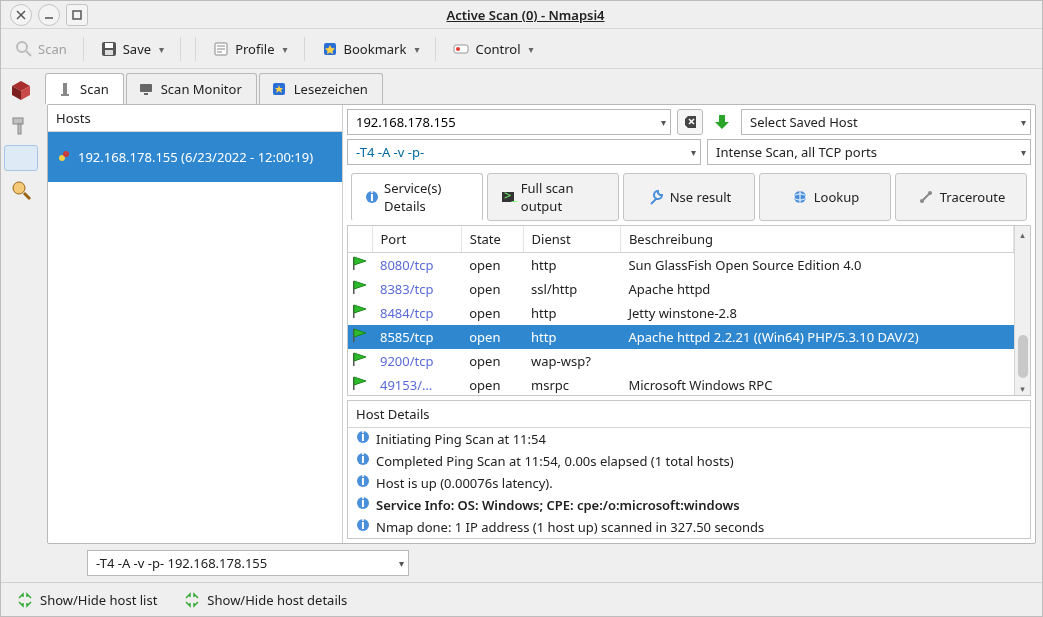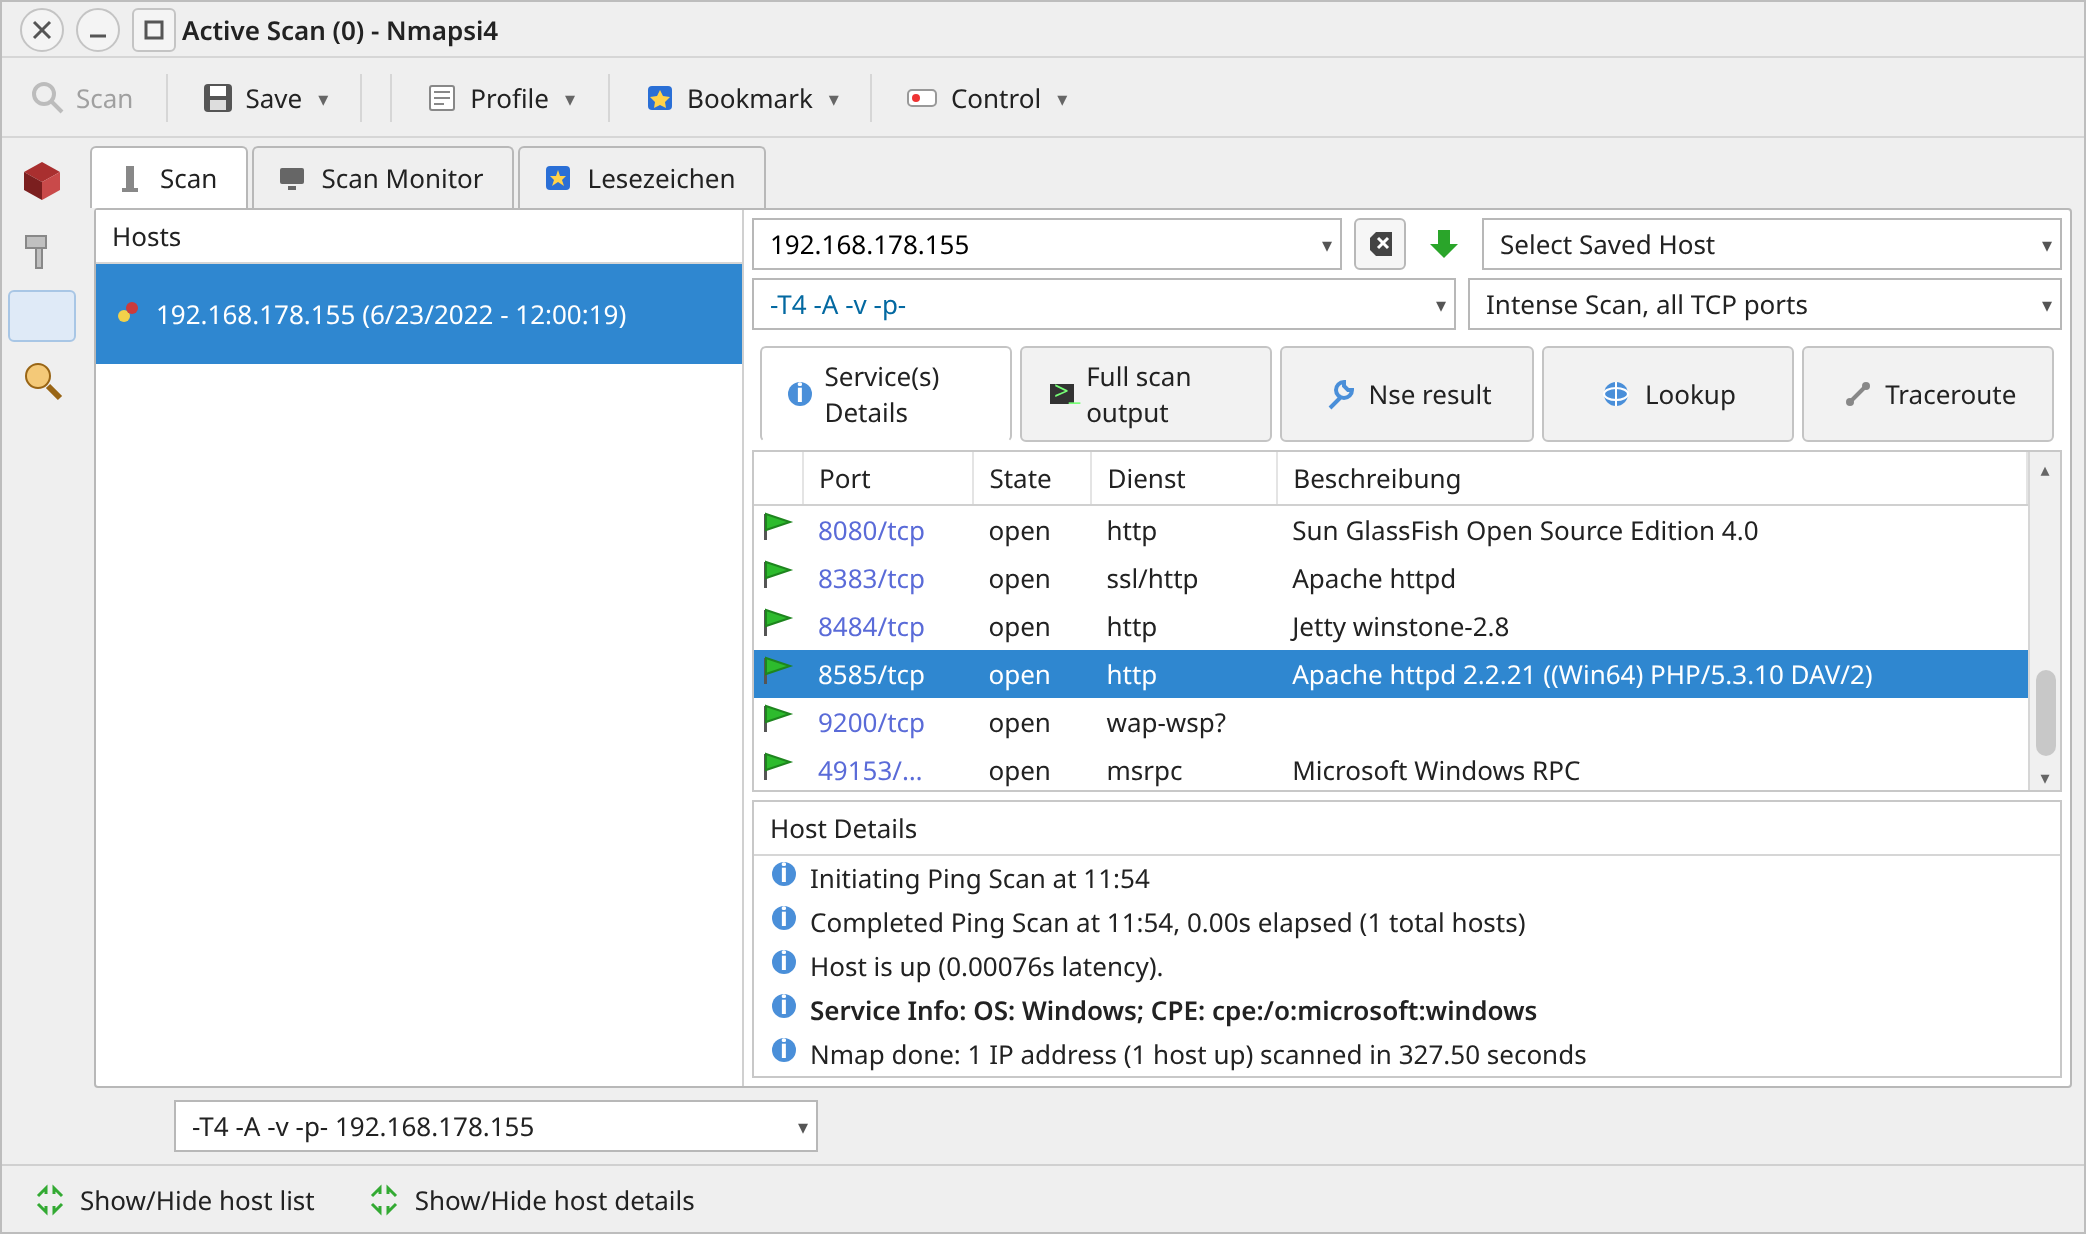--- a/index.html
+++ b/index.html
@@ -2,42 +2,42 @@
 <html><head>
 <meta charset="utf-8">
 <style>
   * { box-sizing: border-box; font-family: "Segoe UI", "Noto Sans", Arial, sans-serif; font-size: 13px; }
   body { margin:0; background:#e8e8e8; color:#222; }
   .window { width:1043px; height:617px; background:#efefef; border:1px solid #bdbdbd; display:flex; flex-direction:column; }
   
   .titlebar { height:28px; display:flex; align-items:center; background:#efefef; border-bottom:1px solid #d6d6d6;}
   .tb-btn { width:22px; height:22px; border:1px solid #c4c4c4; border-radius:11px; margin:0 3px; display:flex; align-items:center; justify-content:center; background:#f4f4f4;}
   .tb-btn svg { display:block }
-  .tb-title { flex:1; text-align:left; font-weight:600; }
+  .tb-title { flex:1; text-align:center; font-weight:600;text-decoration:underline; }
   
   .toolbar { height:40px; display:flex; align-items:center; padding:0 8px; gap:6px; border-bottom:1px solid #d6d6d6; }
   .tool { display:inline-flex; align-items:center; gap:5px; padding:4px 6px; border-radius:3px; cursor:pointer; }
   .tool.disabled { color:#a0a0a0; }
   .chev { font-size:10px; color:#666; margin-left:3px;}
   .ic{ width:18px; height:18px; display:inline-flex; align-items:center; justify-content:center; }
   .ic svg { overflow:visible;}
   .sep{ width:1px; height:24px; background:#d6d6d6; margin:0 4px; }
   
   .content { flex:1; display:flex; min-height:0; }
   .sidetools { width:40px; padding:4px; display:flex; flex-direction:column; gap:2px; align-items:center;}
   .sidetool { width:34px; height:34px; display:flex; align-items:center; justify-content:center; border:1px solid transparent; border-radius:3px;}
   .sidetool.sel { border-color:#a8c6e5; background:#dfeaf7; }
   .main { flex:1; display:flex; flex-direction:column; min-width:0; }
   
   .toptabs { display:flex; align-items:flex-end; padding:0 0 0 4px; margin-top:4px;}
   .toptab { display:inline-flex; align-items:center; gap:6px; padding:6px 14px 6px 10px; border:1px solid #b8b8b8; border-bottom:none; background:#efefef; border-radius:3px 3px 0 0; margin-right:2px; cursor:pointer;}
   .toptab.active { background:#fff; }
   
   .panel { flex:1; display:flex; min-height:0; border:1px solid #b8b8b8; background:#fff; margin:0 6px 6px 6px; border-radius:2px;}
-  .hostspane { width:324px; border-right:1px solid #d0d0d0; display:flex; flex-direction:column;}
+  .hostspane { width:295px; border-right:1px solid #d0d0d0; display:flex; flex-direction:column;}
   .hostsheader { padding:4px 8px; background:#fff; border-bottom:1px solid #d6d6d6;}
   .hostslist{ flex:1; overflow:auto; }
   .hl-item{ display:flex; align-items:center; gap:8px; padding:16px 10px; color:#fff; background:#2f87d0; }
   .rightpane { flex:1; display:flex; flex-direction:column; min-width:0; padding:4px; gap:4px;}
   .row{ display:flex; gap:6px; align-items:center;}
   .txt{ flex:1; height:26px; border:1px solid #b8b8b8; background:#fff; padding:0 24px 0 8px; position:relative;}
   .txt input{ border:none; outline:none; width:100%; height:100%; padding:0; background:transparent;}
   .txt .dd{ position:absolute; right:4px; top:50%; transform:translateY(-50%); font-size:10px; color:#555; cursor:pointer;}
   .sel{ height:26px; border:1px solid #b8b8b8; background:#fff; padding:0 24px 0 8px; position:relative; display:flex; align-items:center; min-width:0;}
   .sel .dd{ position:absolute; right:4px; top:50%; transform:translateY(-50%); font-size:10px; color:#555;}
@@ -252,21 +252,21 @@
             <div class="sel" style="width:290px;">
               <span>Select Saved Host</span>
                 <span class="dd">▾</span>
             </div>
           </div>
           <div class="row">
             <div class="txt" style="flex:1;">
               <input style="color: #0369a1;" value="-T4 -A -v -p-">
               <span class="dd">▾</span>
             </div>
-            <div class="sel" style="width:297px;">
+            <div class="sel" style="width:324px;">
               <span>Intense Scan, all TCP ports</span>
                 <span class="dd">▾</span>
             </div>
           </div>
 
           <div class="subtabs">
             <div class="subtab active">
                 <span class="ic">
                   <svg width="14" height="14">
                     <circle cx="7" cy="7" r="6" fill="#4a8fd9"></circle>

